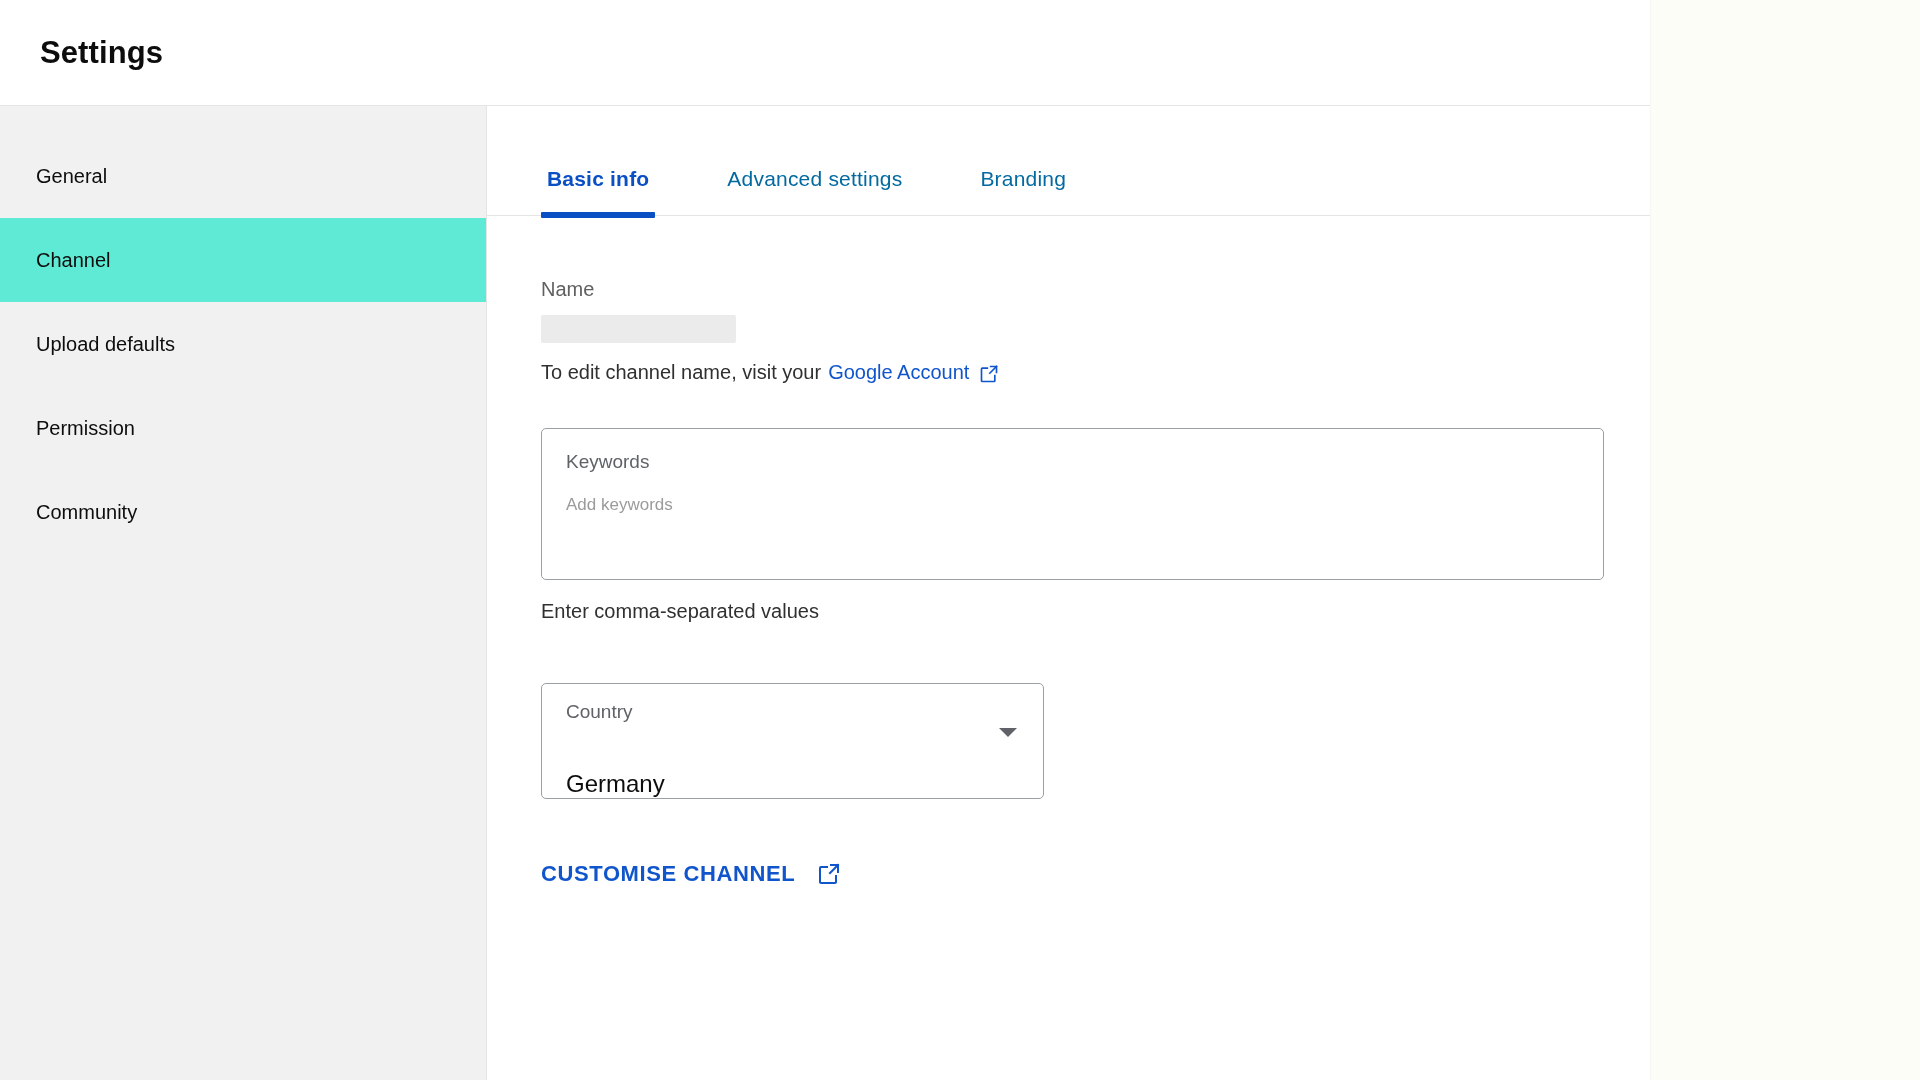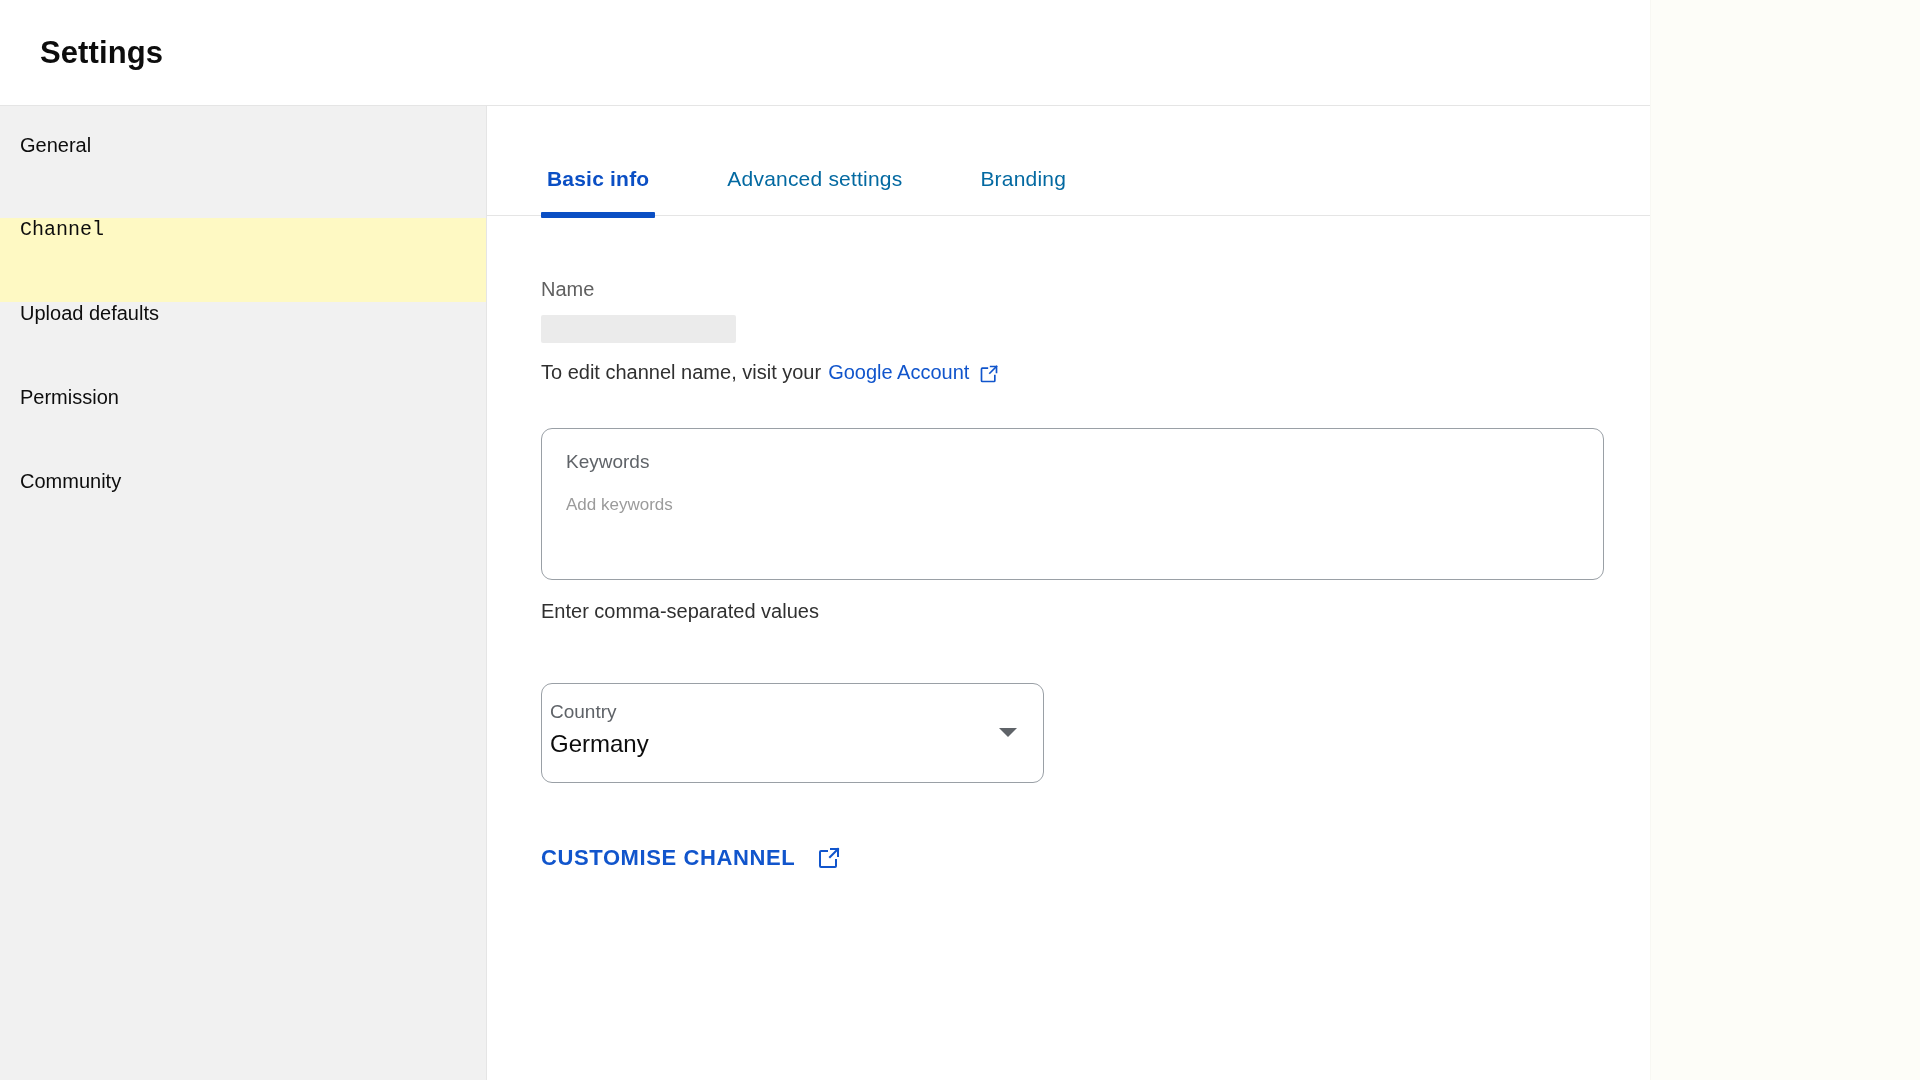--- a/index.html
+++ b/index.html
@@ -56,30 +56,29 @@
     width: 487px;
     min-width: 487px;
     background: #f1f1f1;
     border-right: 1px solid #e5e5e5;
     padding-top: 28px;
     box-sizing: border-box;
   }
   .sidebar-item {
     height: 84px;
     display: flex;
-    align-items: flex-start;
-    padding-left: 20px;
+    align-items: center;
+    padding-left: 36px;
     box-sizing: border-box;
     font-size: 20px;
     color: #0d0d0d;
     cursor: pointer;
   }
   .sidebar-item.active {
-    background: #fef9c3;
-    font-family: Liberation Mono, monospace;
+    background: #5eead4;
   }
 
   
   .content {
     flex: 1;
     display: flex;
     flex-direction: column;
     background: #ffffff;
     min-width: 0;
   }
@@ -152,21 +151,21 @@
     margin-left: 10px;
     align-items: center;
     cursor: pointer;
   }
 
   
   .outlined-box {
     position: relative;
     margin-top: 44px;
     border: 1px solid #9aa0a6;
-    border-radius: 11px;
+    border-radius: 5px;
     box-sizing: border-box;
   }
   .keywords-box {
     width: 1063px;
     height: 152px;
     padding: 22px 24px 0 24px;
   }
   .box-label {
     font-size: 19px;
     color: #5f6368;
@@ -177,27 +176,28 @@
     color: #9b9b9b;
   }
   .field-hint {
     margin-top: 20px;
     font-size: 20px;
     color: #303030;
   }
 
   .select-box {
     width: 503px;
-    height: 100px;
+    height: 116px;
     margin-top: 60px;
-    padding: 17px 24px 0 8px;
+    padding: 17px 24px 0 24px;
     display: flex;
     flex-direction: column;
     justify-content: flex-start;
     cursor: pointer;
+    gap: 40px;
   }
   .select-value {
     margin-top: 7px;
     font-size: 24px;
     color: #0d0d0d;
   }
   .caret {
     position: absolute;
     right: 26px;
     top: 44px;

